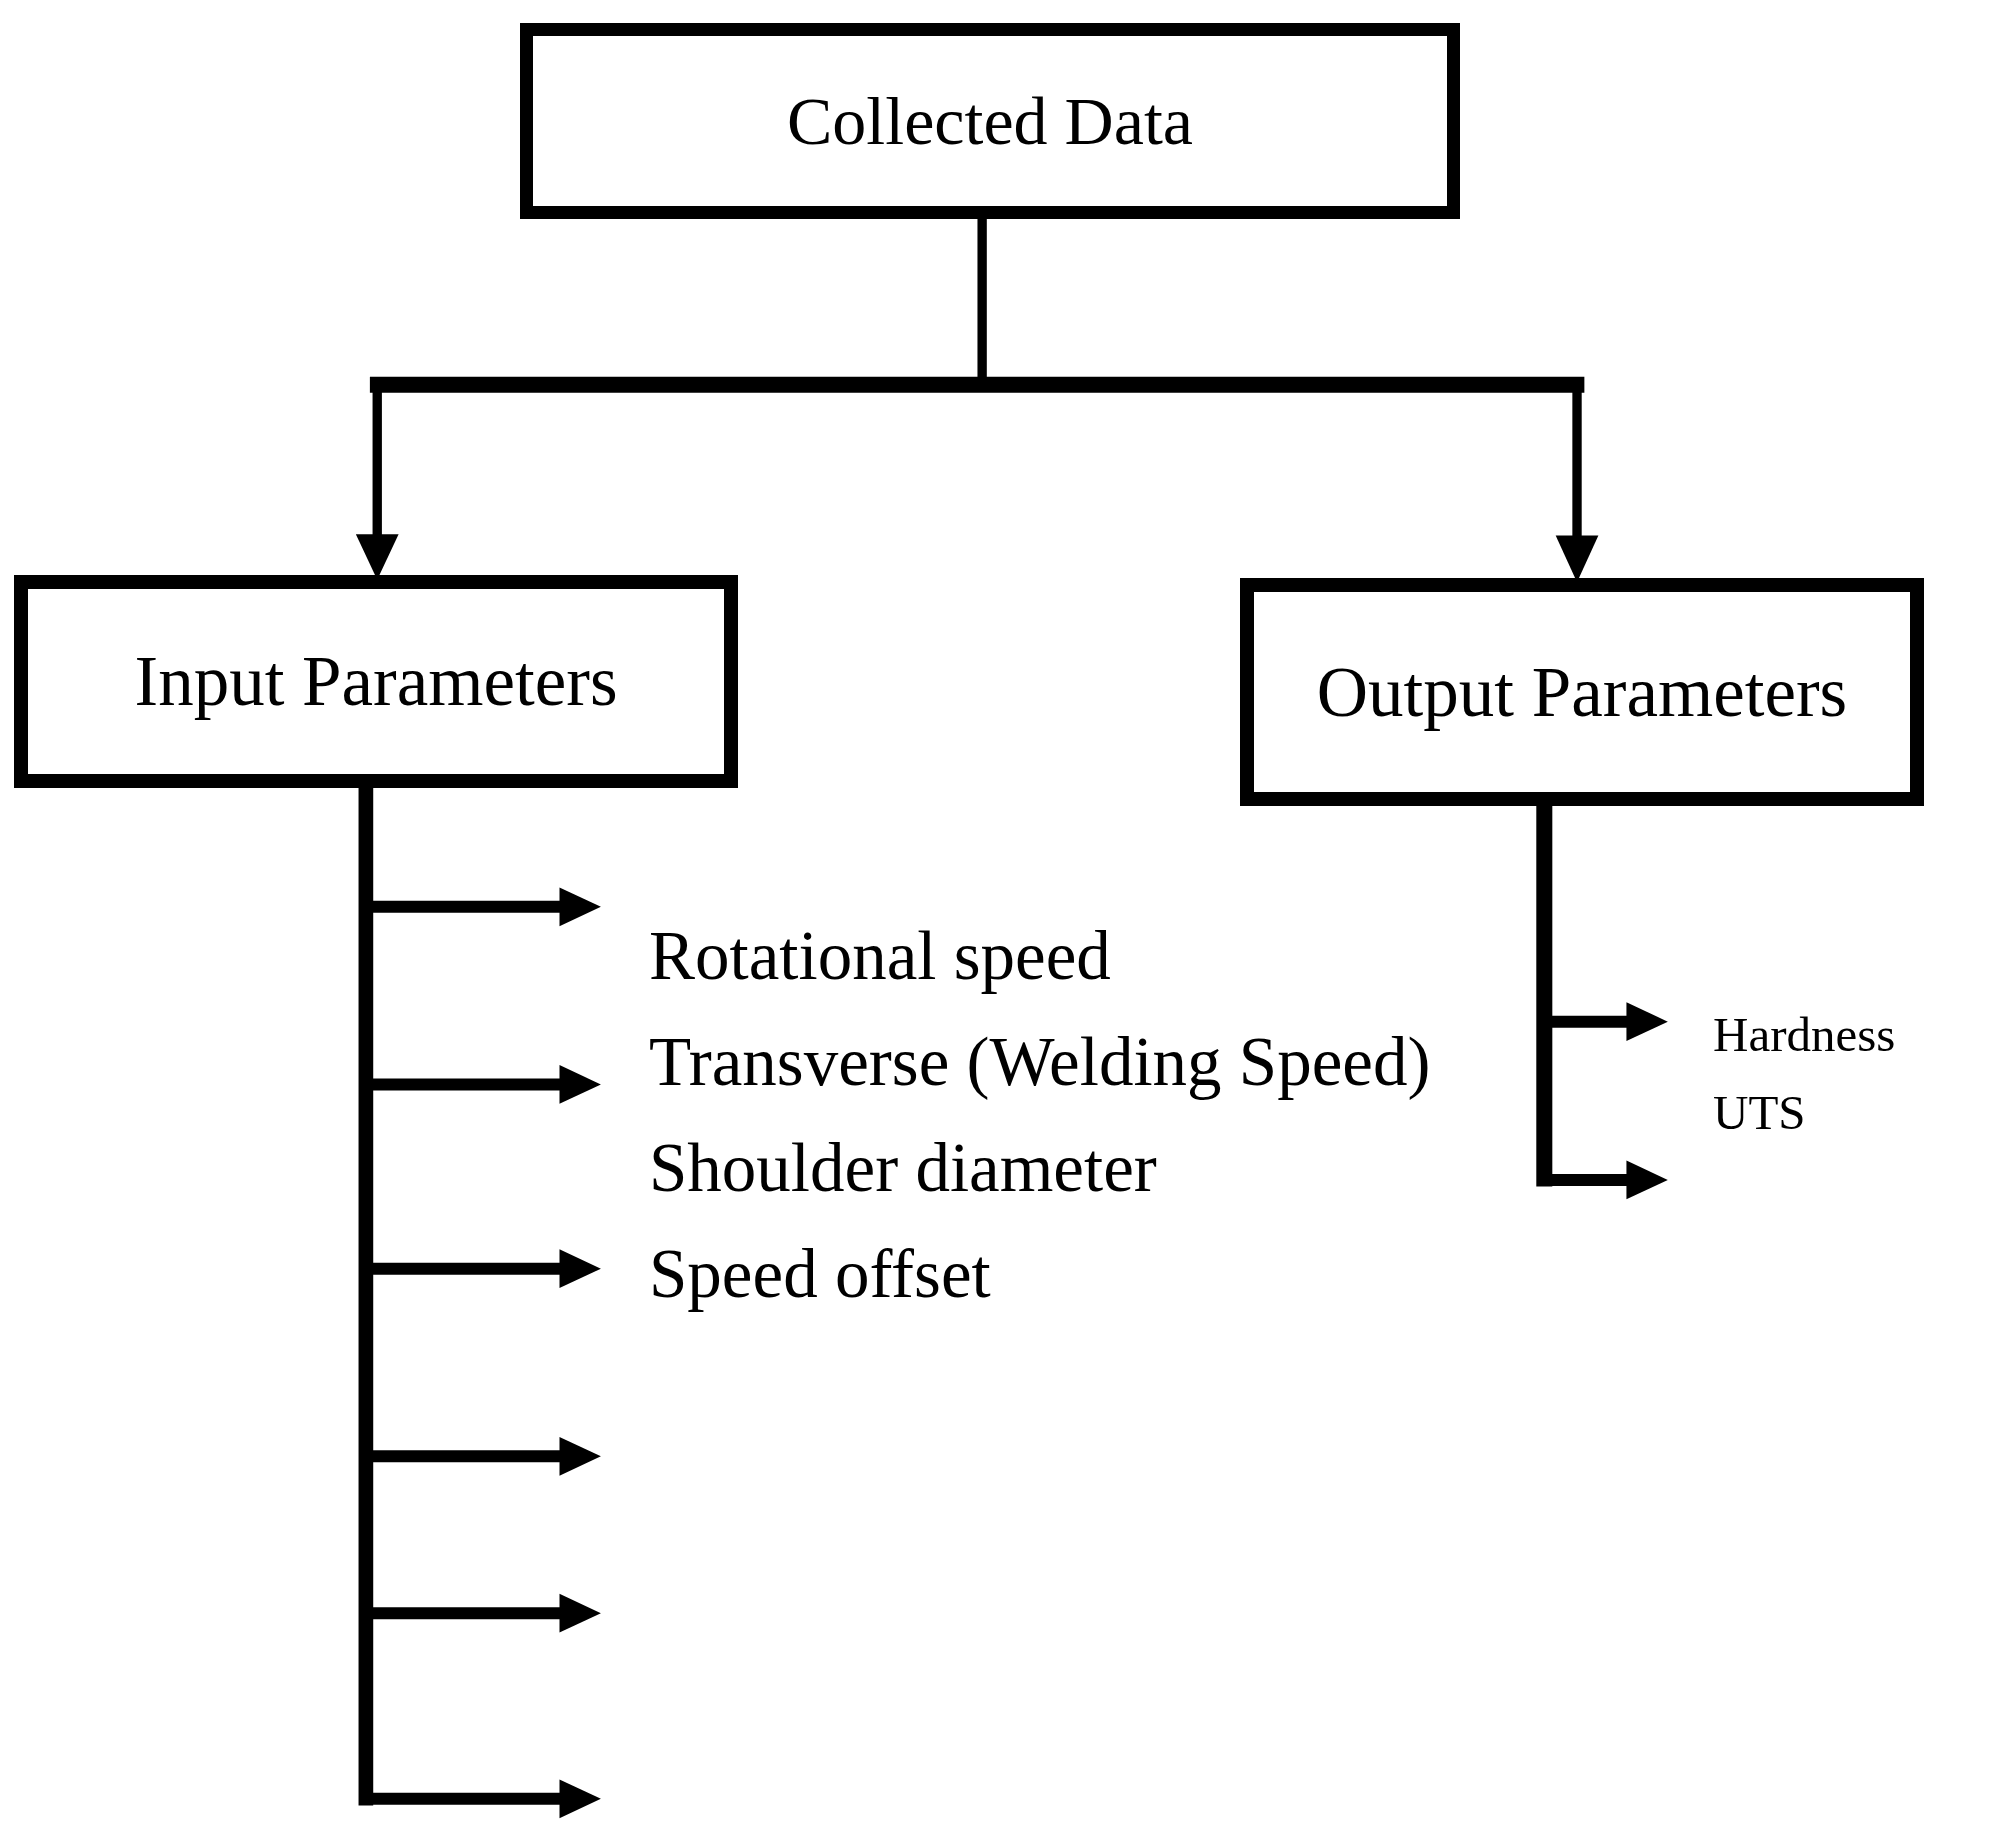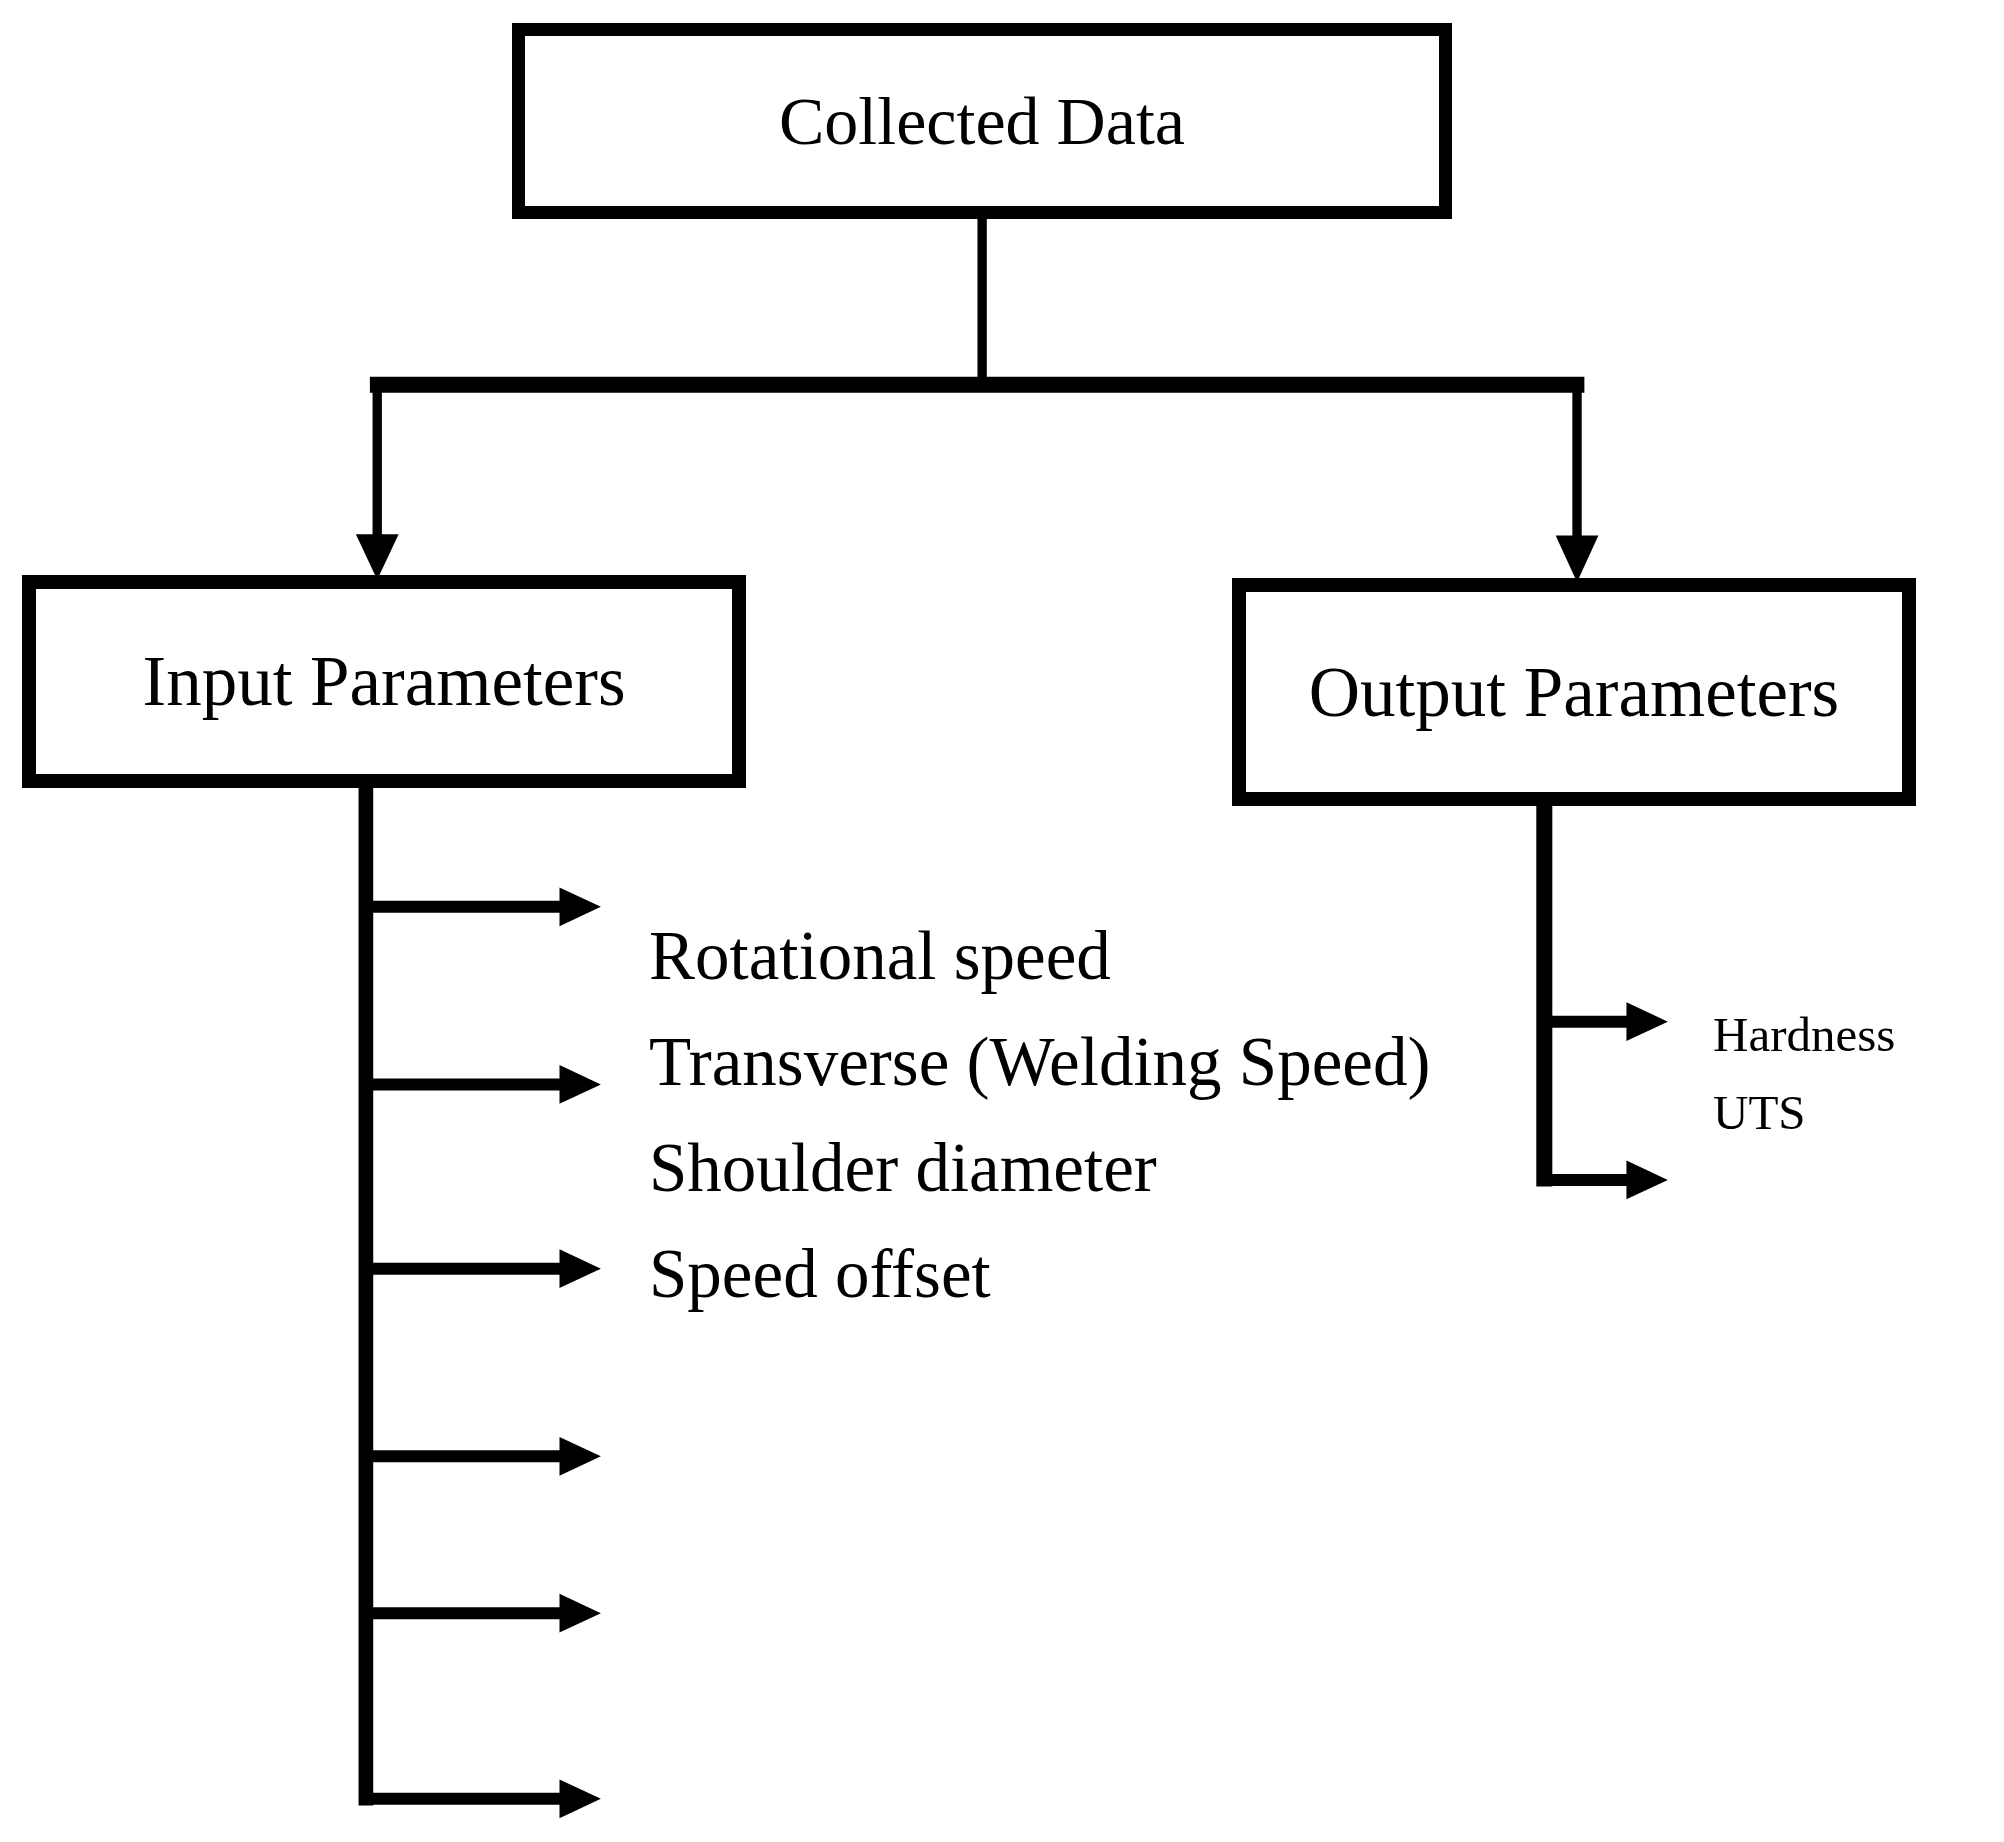--- a/index.html
+++ b/index.html
@@ -26,35 +26,36 @@
   .node-box {
     position: absolute;
     box-sizing: border-box;
     background: #ffffff;
     border-style: solid;
     border-color: #000000;
     display: flex;
     align-items: center;
     justify-content: center;
     text-align: center;
+    margin-left: 8px;
   }
   .node-box .node-label {
     white-space: nowrap;
     line-height: 1;
   }
   #node-collected-data {
     left: 512px;
     top: 23.4px;
     width: 940px;
     height: 196px;
     border-width: 13.4px;
     font-size: 68px;
   }
   #node-input-parameters {
-    left: 22px;
+    left: 6px;
     top: 575px;
     width: 724px;
     height: 213px;
     border-width: 14.7px;
     font-size: 71px;
   }
   #node-output-parameters {
     left: 1232px;
     top: 578px;
     width: 684px;

